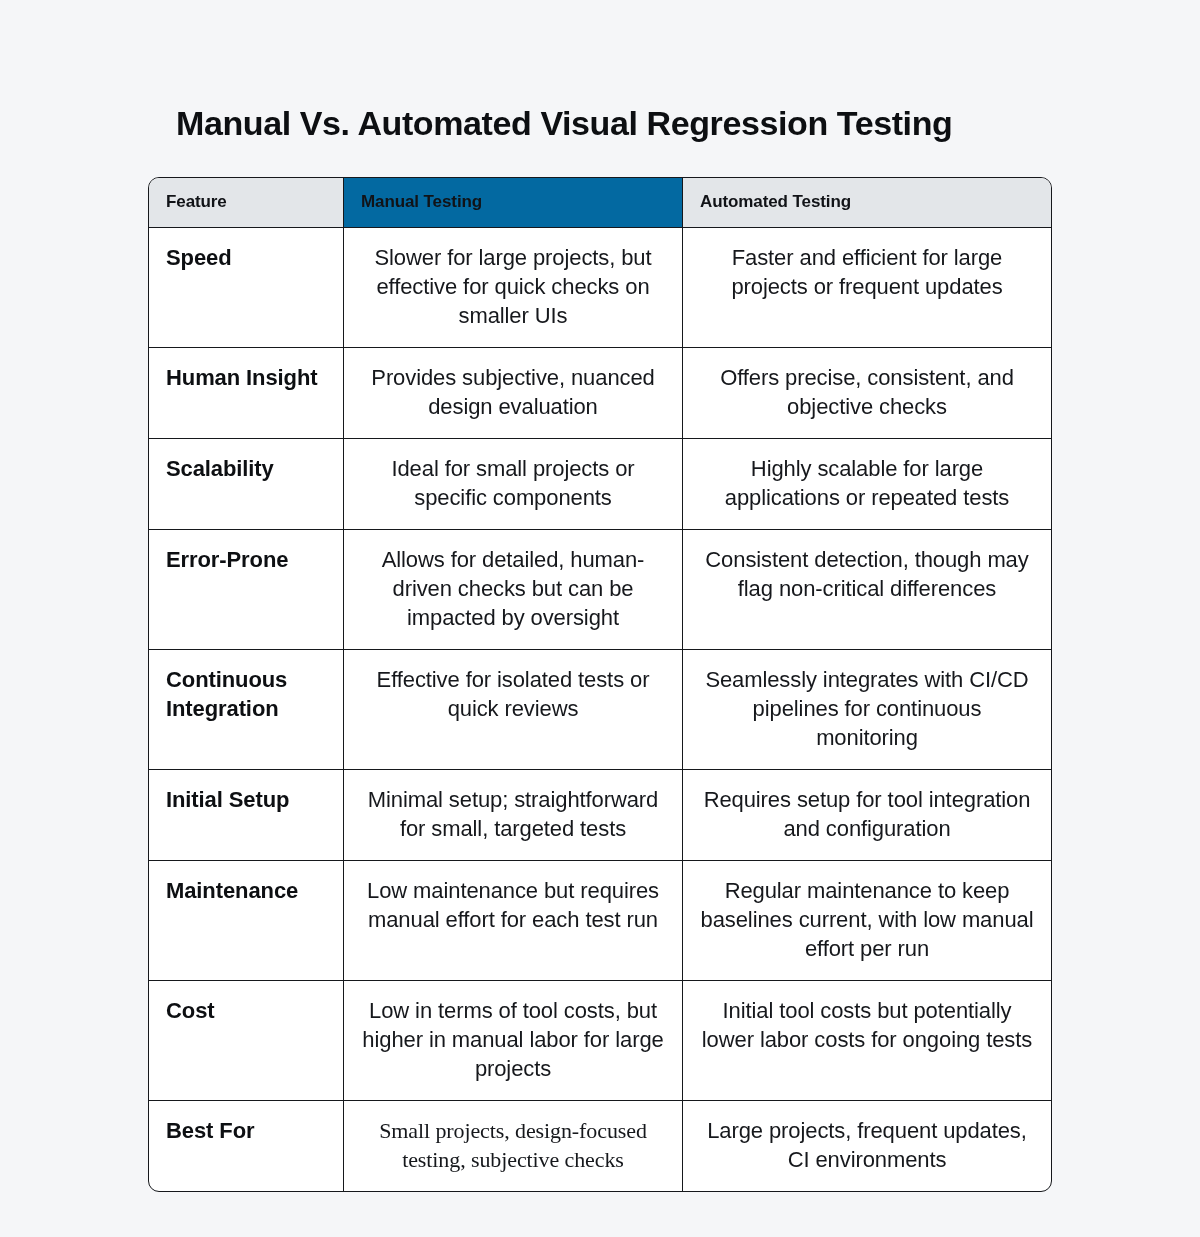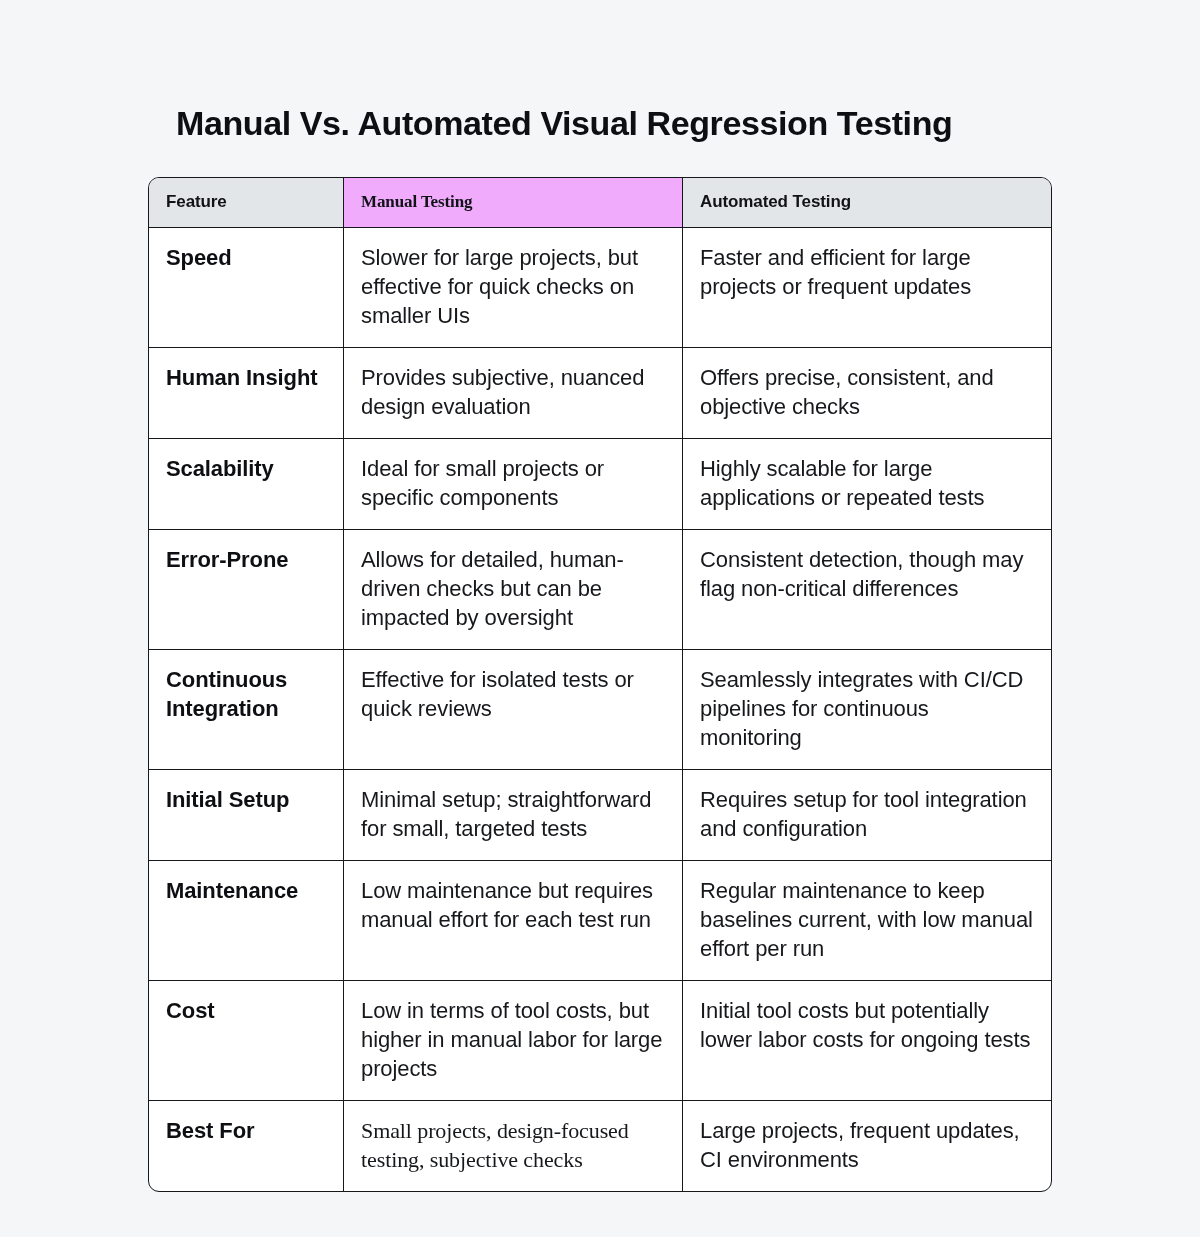--- a/index.html
+++ b/index.html
@@ -82,20 +82,21 @@
     vertical-align: top;
     padding: 15px 17px 17px 17px;
     border-top: 1.3px solid #16181c;
     letter-spacing: -0.1px;
   }
   table.cmp tbody tr:first-child td {
     border-top: none;
   }
   table.cmp tbody td.div {
     border-left: 1.3px solid #16181c;
+    text-align: center;
   }
   table.cmp tbody td.feature {
     font-weight: bold;
     color: #0d0f12;
   }
 </style>
 </head>
 <body style="background: rgb(245, 246, 248);">
 
 <div class="page">
@@ -105,21 +106,21 @@
   <div class="table-wrap">
     <table class="cmp" style="border-color: rgb(22, 24, 28);">
       <colgroup>
         <col class="c-feature">
         <col class="c-manual">
         <col class="c-auto">
       </colgroup>
       <thead>
         <tr>
           <th style="background: rgb(227, 230, 233); border-bottom-color: rgb(22, 24, 28);">Feature</th>
-          <th class="div" style="background: #f0abfc; border-left-color: rgb(22, 24, 28); border-bottom-color: rgb(22, 24, 28); font-family: Liberation Serif, serif;">Manual Testing</th>
+          <th class="div" style="background: #0369a1; border-left-color: rgb(22, 24, 28); border-bottom-color: rgb(22, 24, 28);">Manual Testing</th>
           <th class="div" style="background: rgb(227, 230, 233); border-left-color: rgb(22, 24, 28); border-bottom-color: rgb(22, 24, 28);">Automated Testing</th>
         </tr>
       </thead>
       <tbody>
           <tr>
             <td class="feature" style="border-top-color: rgb(22, 24, 28);">Speed</td>
             <td class="div" style="border-left-color: rgb(22, 24, 28); border-top-color: rgb(22, 24, 28);">Slower for large projects, but effective for quick checks on smaller UIs</td>
             <td class="div" style="border-left-color: rgb(22, 24, 28); border-top-color: rgb(22, 24, 28);">Faster and efficient for large projects or frequent updates</td>
           </tr>
           <tr>

